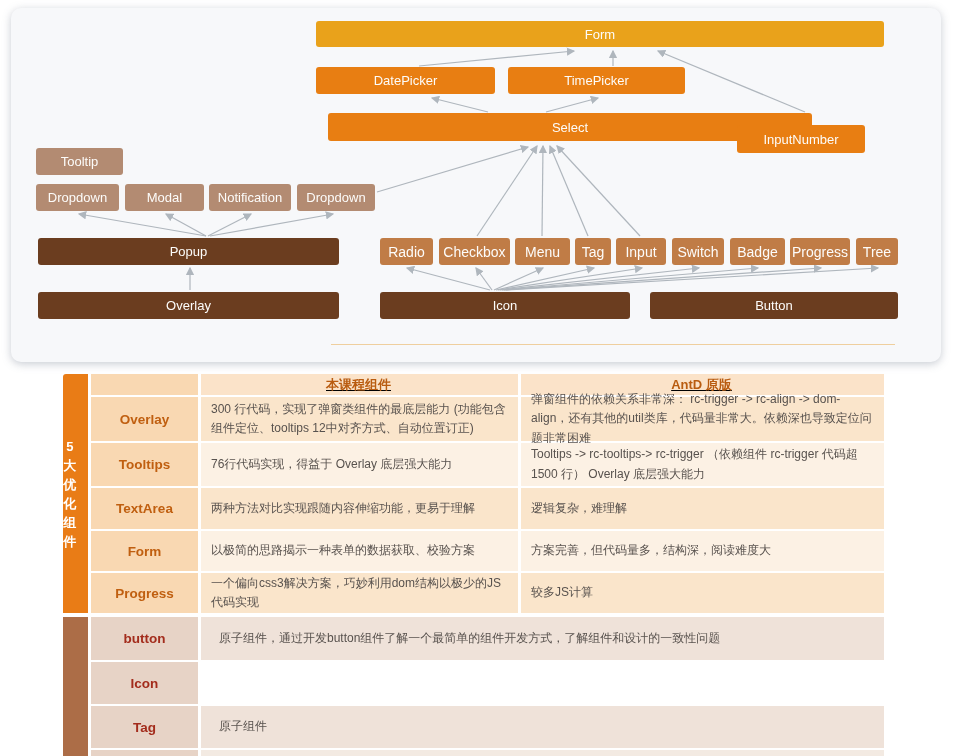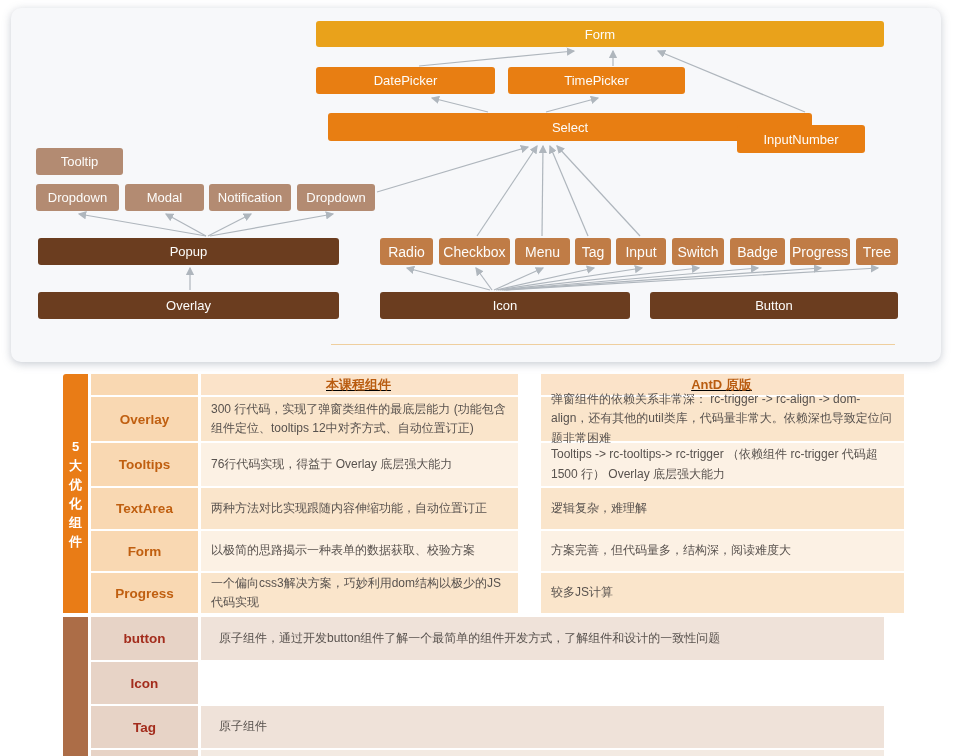--- a/index.html
+++ b/index.html
@@ -17,31 +17,31 @@
   .orange{background:#e87e12;}
   .tan{background:#b38b72;}
   .mid{background:#c07c46;}
   .dark{background:#6b3d1f;}
   .card-divider{position:absolute;left:320px;top:336px;width:564px;height:1px;background:#efcf9e;}
 
   
   .cmp-table{position:absolute;left:63px;top:374px;width:821px;}
   .band{display:flex;align-items:stretch;}
   .band2{margin-top:4px;}
-  .strip{width:25px;flex:0 0 25px;display:flex;align-items:center;justify-content:center;}
+  .strip{width:25px;flex:0 0 25px;display:flex;align-items:center;}
   .strip-1{background:#e97c16;border-radius:3px 0 0 0;}
   .strip-2{background:#ac6d47;}
   .strip-label{width:1.05em;word-break:break-all;text-align:center;color:#ffffff;
                font-weight:bold;font-size:13px;line-height:19px;}
   .rows{margin-left:3px;display:flex;flex-direction:column;row-gap:2px;flex:1;}
   .trow{display:flex;column-gap:3px;}
   .cell{box-sizing:border-box;display:flex;align-items:center;}
   .cell-label{width:107px;flex:0 0 107px;justify-content:center;font-weight:bold;font-size:13.5px;}
   .cell-c2{width:317px;flex:0 0 317px;padding:3px 12px 3px 10px;}
-  .cell-c3{width:363px;flex:0 0 363px;padding:3px 12px 3px 10px;margin-left:20px;}
+  .cell-c3{width:363px;flex:0 0 363px;padding:3px 12px 3px 10px;}
   .cell-span{width:683px;flex:0 0 683px;padding:3px 12px 3px 18px;}
   .cell-head{justify-content:center;font-weight:bold;font-size:13px;color:#b95c10;background:#fbe3c9;}
   .g1 .cell-label{background:#f9d8b2;color:#c05f10;}
   .g1 .row-dark .cell-c2,.g1 .row-dark .cell-c3{background:#fae5cb;}
   .g1 .row-light .cell-c2,.g1 .row-light .cell-c3{background:#fcf1e4;}
   .g2 .cell-label{background:#e7d3c6;color:#a32c1c;}
   .g2 .row-dark .cell-span{background:#efe2d9;}
   .g2 .row-light .cell-span{background:#f3eae2;}
   .body-txt{font-size:12px;line-height:1.6;color:#58524e;}
   .h21{height:21px;text-decoration:underline;} .h44{height:44px;} .h43{height:43px;} .h41{height:41px;}
@@ -131,21 +131,21 @@
           <div class="cell cell-c2 body-txt">300 行代码，实现了弹窗类组件的最底层能力 (功能包含组件定位、tooltips 12中对齐方式、自动位置订正)</div>
           <div class="cell cell-c3 body-txt">弹窗组件的依赖关系非常深： rc-trigger -&gt; rc-align -&gt; dom-align，还有其他的util类库，代码量非常大。依赖深也导致定位问题非常困难</div>
         </div>
         <div class="trow h43 row-light">
           <div class="cell cell-label">Tooltips</div>
           <div class="cell cell-c2 body-txt">76行代码实现，得益于 Overlay 底层强大能力</div>
           <div class="cell cell-c3 body-txt">Tooltips -&gt; rc-tooltips-&gt; rc-trigger （依赖组件 rc-trigger 代码超 1500 行） Overlay 底层强大能力</div>
         </div>
         <div class="trow h41 row-dark">
           <div class="cell cell-label">TextArea</div>
-          <div class="cell cell-c2 body-txt">两种方法对比实现跟随内容伸缩功能，自动位置订正</div>
+          <div class="cell cell-c2 body-txt">两种方法对比实现跟随内容伸缩功能，更易于理解</div>
           <div class="cell cell-c3 body-txt">逻辑复杂，难理解</div>
         </div>
         <div class="trow h40 row-light">
           <div class="cell cell-label">Form</div>
           <div class="cell cell-c2 body-txt">以极简的思路揭示一种表单的数据获取、校验方案</div>
           <div class="cell cell-c3 body-txt">方案完善，但代码量多，结构深，阅读难度大</div>
         </div>
         <div class="trow h40 row-dark">
           <div class="cell cell-label">Progress</div>
           <div class="cell cell-c2 body-txt">一个偏向css3解决方案，巧妙利用dom结构以极少的JS代码实现</div>

